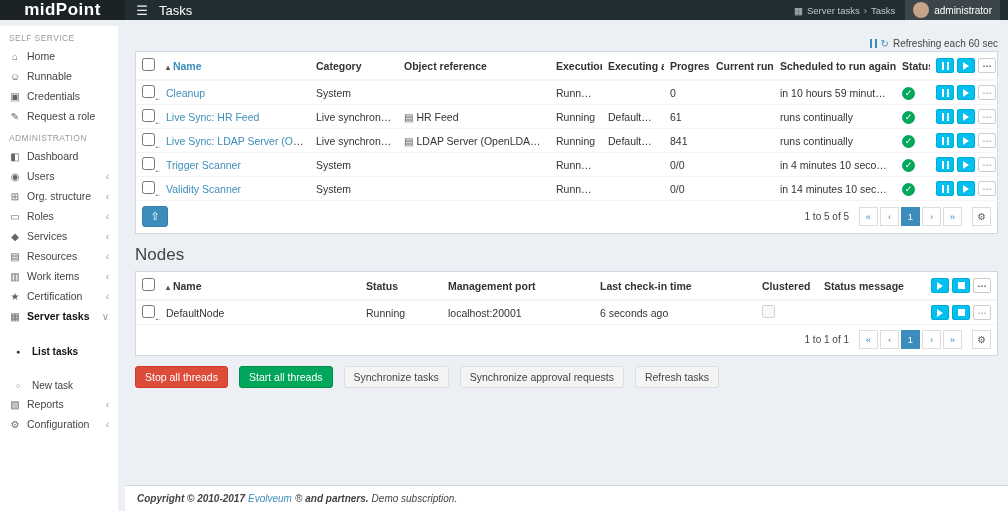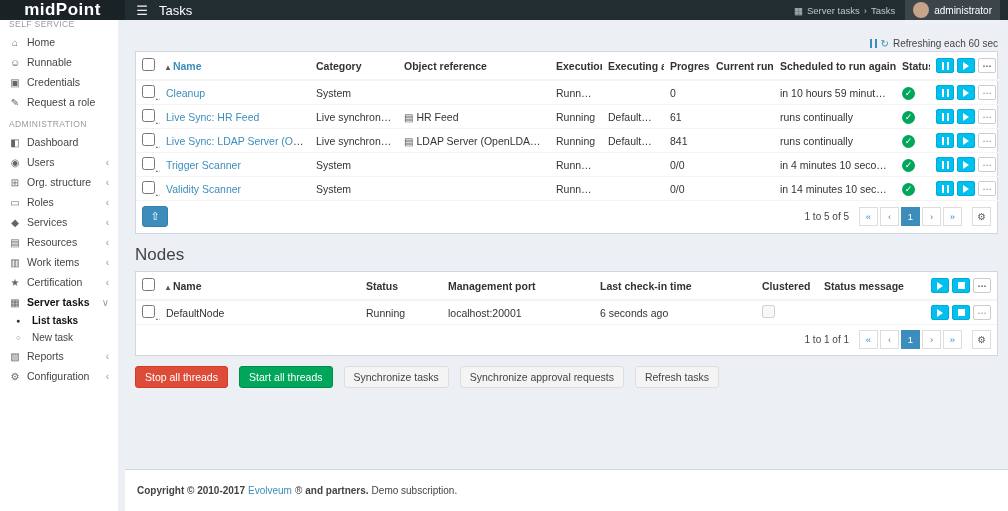--- a/index.html
+++ b/index.html
@@ -12,29 +12,29 @@
   .hamburger { width:34px; color:#eee; display:flex; align-items:center; justify-content:center; font-size:13px; cursor:pointer; }
   .page-title { color:#fff; font-size:13px; display:flex; align-items:center; }
   .topbar-right { margin-left:auto; display:flex; align-items:center; gap:10px; padding-right:8px; }
   .breadcrumb { color:#b8c7ce; font-size:9.5px; display:flex; align-items:center; gap:4px; }
   .breadcrumb .crumb-link { color:#b8c7ce; cursor:pointer; }
   .user-chip { display:flex; align-items:center; gap:5px; background:rgba(255,255,255,0.12); height:30px; padding:0 8px; cursor:pointer; }
   .avatar { width:16px; height:16px; border-radius:50%; background:#c6a489; border:1px solid #8d outed; display:inline-block; }
   .user-chip .uname { color:#fff; font-size:10px; }
 
   
-  .sidebar { position:absolute; top:12px; left:0; bottom:0; width:118px; background:#fff; z-index:5; }
+  .sidebar { position:absolute; top:26px; left:0; bottom:0; width:118px; background:#fff; z-index:5; }
   .sec-label { font-size:8.5px; color:#9a9a9a; padding:7px 9px 3px; letter-spacing:0.4px; }
   .sb-item { display:flex; align-items:center; gap:6px; padding:4px 9px; color:#444; cursor:pointer; font-size:10.5px; }
   .sb-ico { width:12px; text-align:center; color:#666; font-size:10px; flex:0 0 12px; }
   .sb-lbl { flex:1; white-space:nowrap; overflow:hidden; }
   .sb-chev { color:#9a9a9a; font-size:10px; }
   .sb-item.active .sb-lbl { color:#111; font-weight:bold; }
   .sb-sub { }
-  .sb-sub .sb-item { padding:3px 9px 3px 16px; font-size:10px; }
+  .sb-sub .sb-item { padding:3px 9px 3px 16px; font-size:10px;margin-top:17px; }
   .sb-bullet { font-size:7px; color:#777; width:10px; flex:0 0 10px; }
   .sb-sub .active .sb-bullet { color:#333; }
 
   
   .main { position:absolute; top:30px; left:125px; right:0; bottom:26px; padding:6px 10px 0; overflow:hidden; }
   .refresh-line { text-align:right; font-size:10px; color:#444; height:15px; display:flex; justify-content:flex-end; align-items:center; gap:4px; }
   .blue { color:#3c8dbc; }
   .filter-row { display:flex; justify-content:flex-end; align-items:center; gap:5px; margin:3px 0 6px; }
   .chk { display:flex; align-items:center; gap:3px; font-size:10px; color:#444; cursor:pointer; }
   select { font-family:"Liberation Sans", sans-serif; font-size:10px; height:20px; border:1px solid #d2d6de; background:#fff; color:#444; max-width:130px; }
@@ -75,21 +75,21 @@
 
   .nodes-title { font-size:17px; font-weight:normal; color:#444; margin:11px 0 6px; }
 
   .actions-row { display:flex; gap:11px; margin-top:10px; }
   .btn { font-family:"Liberation Sans", sans-serif; font-size:10.5px; padding:4px 9px; border-radius:3px; cursor:pointer; }
   .btn.danger { background:#dd4b39; border:1px solid #d73925; color:#fff; }
   .btn.success { background:#00a65a; border:1px solid #008d4c; color:#fff; }
   .btn.default { background:#f4f4f4; border:1px solid #ddd; color:#444; }
 
   
-  .footer { position:absolute; left:125px; right:0; bottom:0; height:42px; background:#fff; border-top:1px solid #d2d6de; display:flex; align-items:center; padding:0 12px; font-size:10px; color:#444; gap:3px; }
+  .footer { position:absolute; left:125px; right:0; bottom:0; height:26px; background:#fff; border-top:1px solid #d2d6de; display:flex; align-items:center; padding:0 12px; font-size:10px; color:#444; gap:3px;font-style:italic; }
   .footer a { color:#3c8dbc; text-decoration:none; }
 </style>
 </head>
 <body>
 
 <div class="topbar">
   <div class="logo">midPoint</div>
   <div class="hamburger">☰</div>
   <div class="page-title">Tasks</div>
   <div class="topbar-right">

